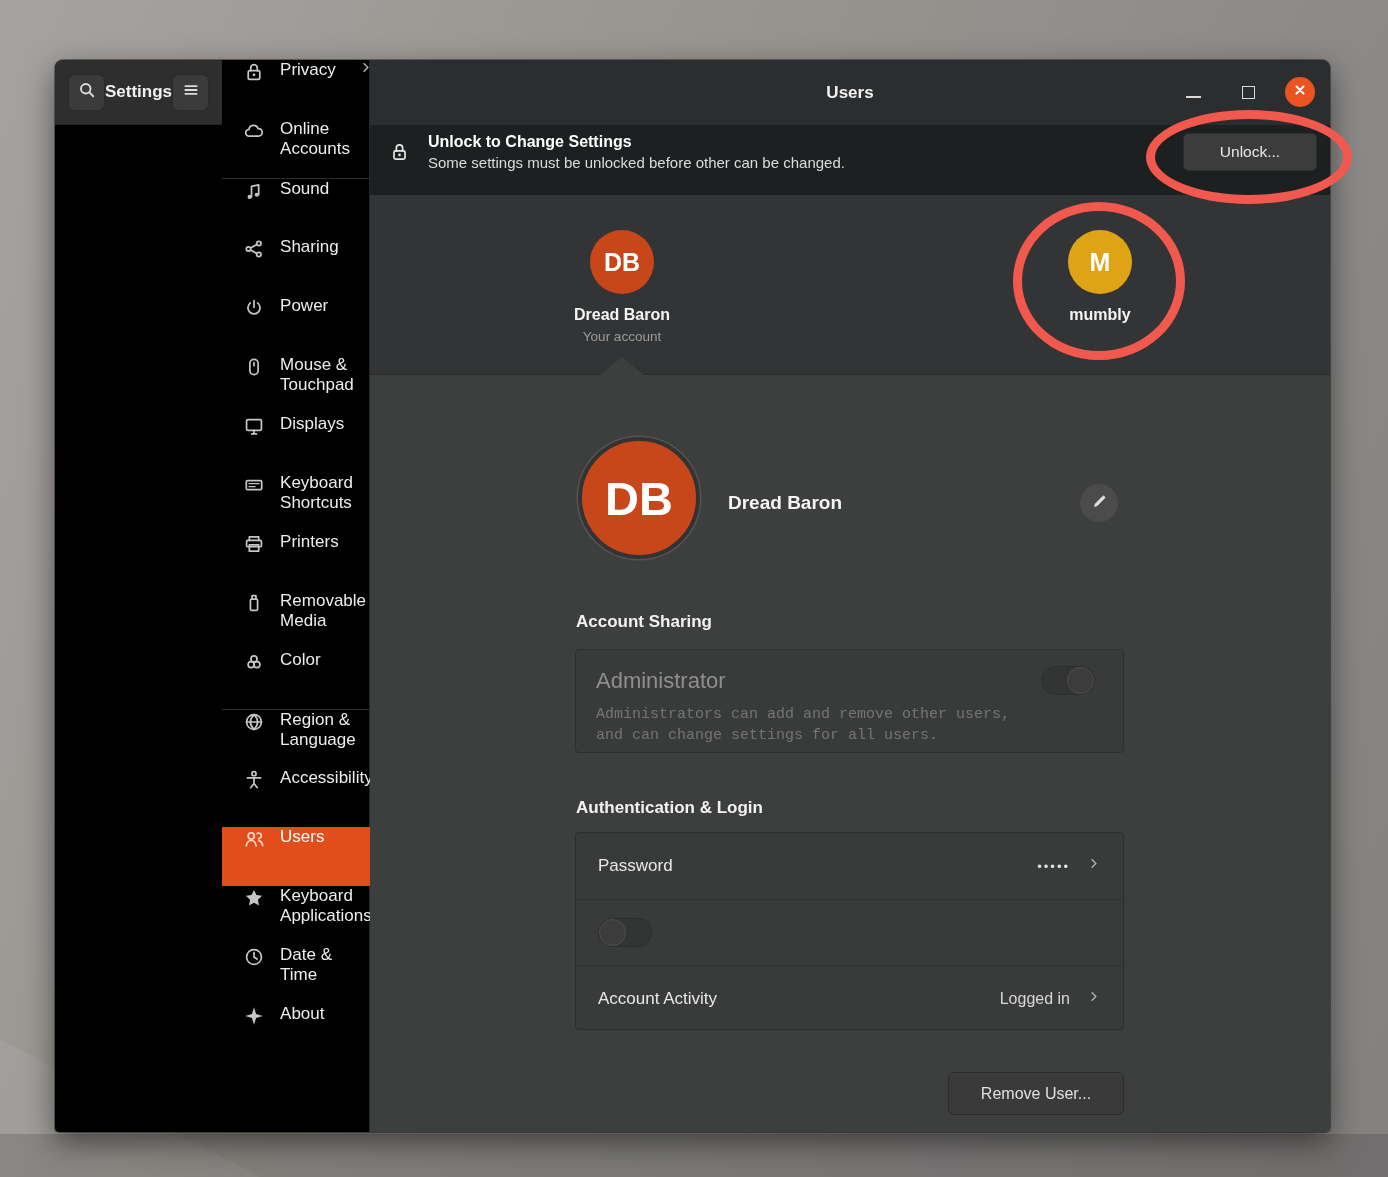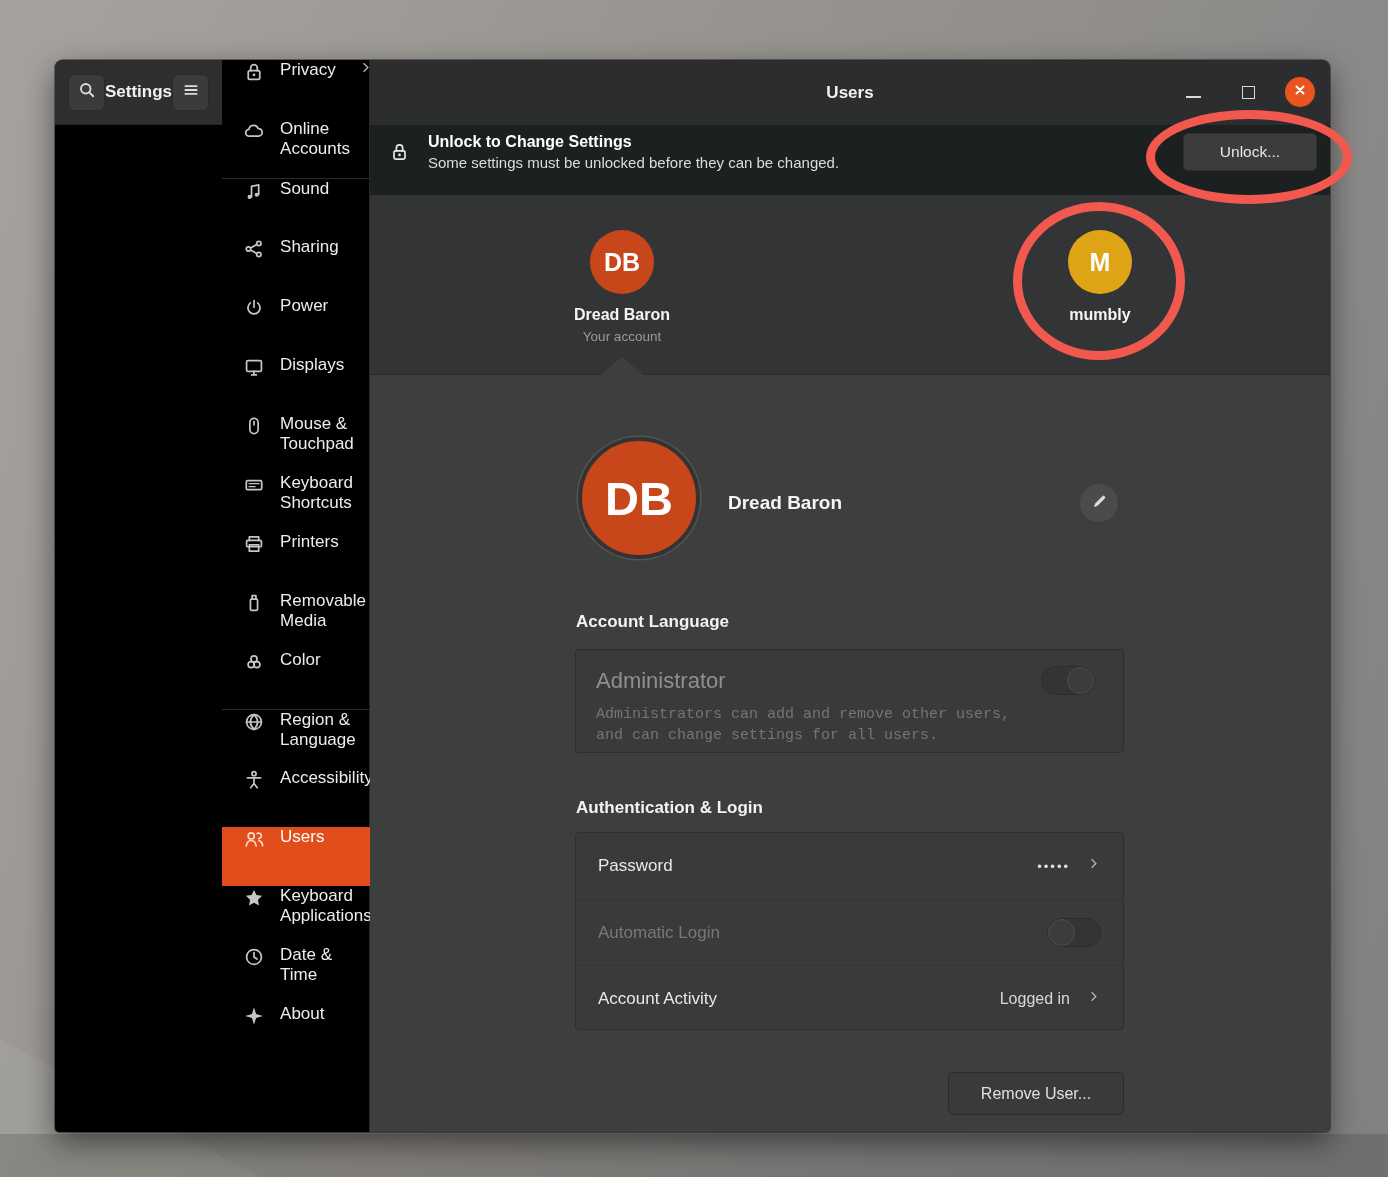--- a/index.html
+++ b/index.html
@@ -204,35 +204,35 @@
               <path d="M8 2.6v4.8"></path>
               <path d="M5.4 4.3a4.4 4.4 0 1 0 5.2 0"></path>
             </svg>
           </span>
         <span class="sb-label">Power</span>
       </div>
 
       <div class="sb-item">
         <span class="sb-icon">
             <svg width="22" height="22" viewBox="0 0 16 16">
+              <rect x="5" y="2.4" width="6" height="11.2" rx="3"></rect>
+              <path d="M8 4.8v2.2"></path>
+            </svg>
+          </span>
+        <span class="sb-label">Mouse &amp; Touchpad</span>
+      </div>
+
+      <div class="sb-item">
+        <span class="sb-icon">
+            <svg width="22" height="22" viewBox="0 0 16 16">
               <rect x="2.6" y="3.4" width="10.8" height="7.8" rx="1"></rect>
               <path d="M6.3 13.8h3.4M8 11.2v2.6"></path>
             </svg>
           </span>
         <span class="sb-label">Displays</span>
-      </div>
-
-      <div class="sb-item">
-        <span class="sb-icon">
-            <svg width="22" height="22" viewBox="0 0 16 16">
-              <rect x="5" y="2.4" width="6" height="11.2" rx="3"></rect>
-              <path d="M8 4.8v2.2"></path>
-            </svg>
-          </span>
-        <span class="sb-label">Mouse &amp; Touchpad</span>
       </div>
 
       <div class="sb-item">
         <span class="sb-icon">
             <svg width="22" height="22" viewBox="0 0 16 16">
               <rect x="2.4" y="4.8" width="11.2" height="6.6" rx="1"></rect>
               <path d="M4.4 7h7.2M4.4 9.2h4.4" stroke-width="1"></path>
             </svg>
           </span>
         <span class="sb-label">Keyboard Shortcuts</span>
@@ -350,21 +350,21 @@
     <div class="banner">
       <span class="banner-lock">
         <svg width="21" height="24" viewBox="0 0 16 16">
             <rect x="3.8" y="7.2" width="8.4" height="6.2" rx="1.2"></rect>
             <path d="M5.6 7.2V4.9a2.4 2.4 0 0 1 4.8 0v2.3"></path>
             <circle cx="8" cy="10.2" r="1" style="fill:#e8e8e8;stroke:none"></circle>
           </svg>
       </span>
       <div class="banner-text">
         <div class="banner-title">Unlock to Change Settings</div>
-        <div class="banner-sub">Some settings must be unlocked before they can be changed.</div>
+        <div class="banner-sub">Some settings must be unlocked before other can be changed.</div>
       </div>
       <div class="unlock-btn">Unlock...</div>
     </div>
 
     <div class="accounts">
       <div class="acct acct-db">
         <div class="avatar-sm avatar-db">DB</div>
         <div class="acct-name">Dread Baron</div>
         <div class="acct-sub">Your account</div>
       </div>
@@ -380,42 +380,41 @@
       <div class="avatar-lg">DB</div>
       <div class="profile-name">Dread Baron</div>
       <div class="edit-btn">
         <span>
           <svg width="17" height="17" viewBox="0 0 16 16">
               <path d="M3.2 12.8l.8-2.8 6.8-6.8a1.3 1.3 0 0 1 1.9 1.9l-6.8 6.8z"></path>
             </svg>
         </span>
       </div>
 
-      <div class="section-h h-account">Account Language</div>
+      <div class="section-h h-account">Account Sharing</div>
       <div class="frame frame-admin">
         <div class="admin-label">Administrator</div>
         <div class="toggle on toggle-admin">
             <div class="knob"></div>
           </div>
         <div class="admin-desc">Administrators can add and remove other users, and can change settings for all users.</div>
       </div>
 
       <div class="section-h h-auth">Authentication &amp; Login</div>
       <div class="frame frame-auth">
 
         <div class="row">
           <span class="row-label">Password</span>
           <span class="row-value row-dots">•••••</span>
           <span class="row-chevron"><svg width="15" height="15" viewBox="0 0 16 16">
                 <path d="M6 3.5 10.5 8 6 12.5"></path>
               </svg></span>
         </div>
 
         <div class="row dim">
-          <span class="row-label">Automatic Login</span>
           <span class="toggle off">
               <span class="knob"></span>
             </span>
         </div>
 
         <div class="row">
           <span class="row-label">Account Activity</span>
           <span class="row-value">Logged in</span>
           <span class="row-chevron"><svg width="15" height="15" viewBox="0 0 16 16">
                 <path d="M6 3.5 10.5 8 6 12.5"></path>

